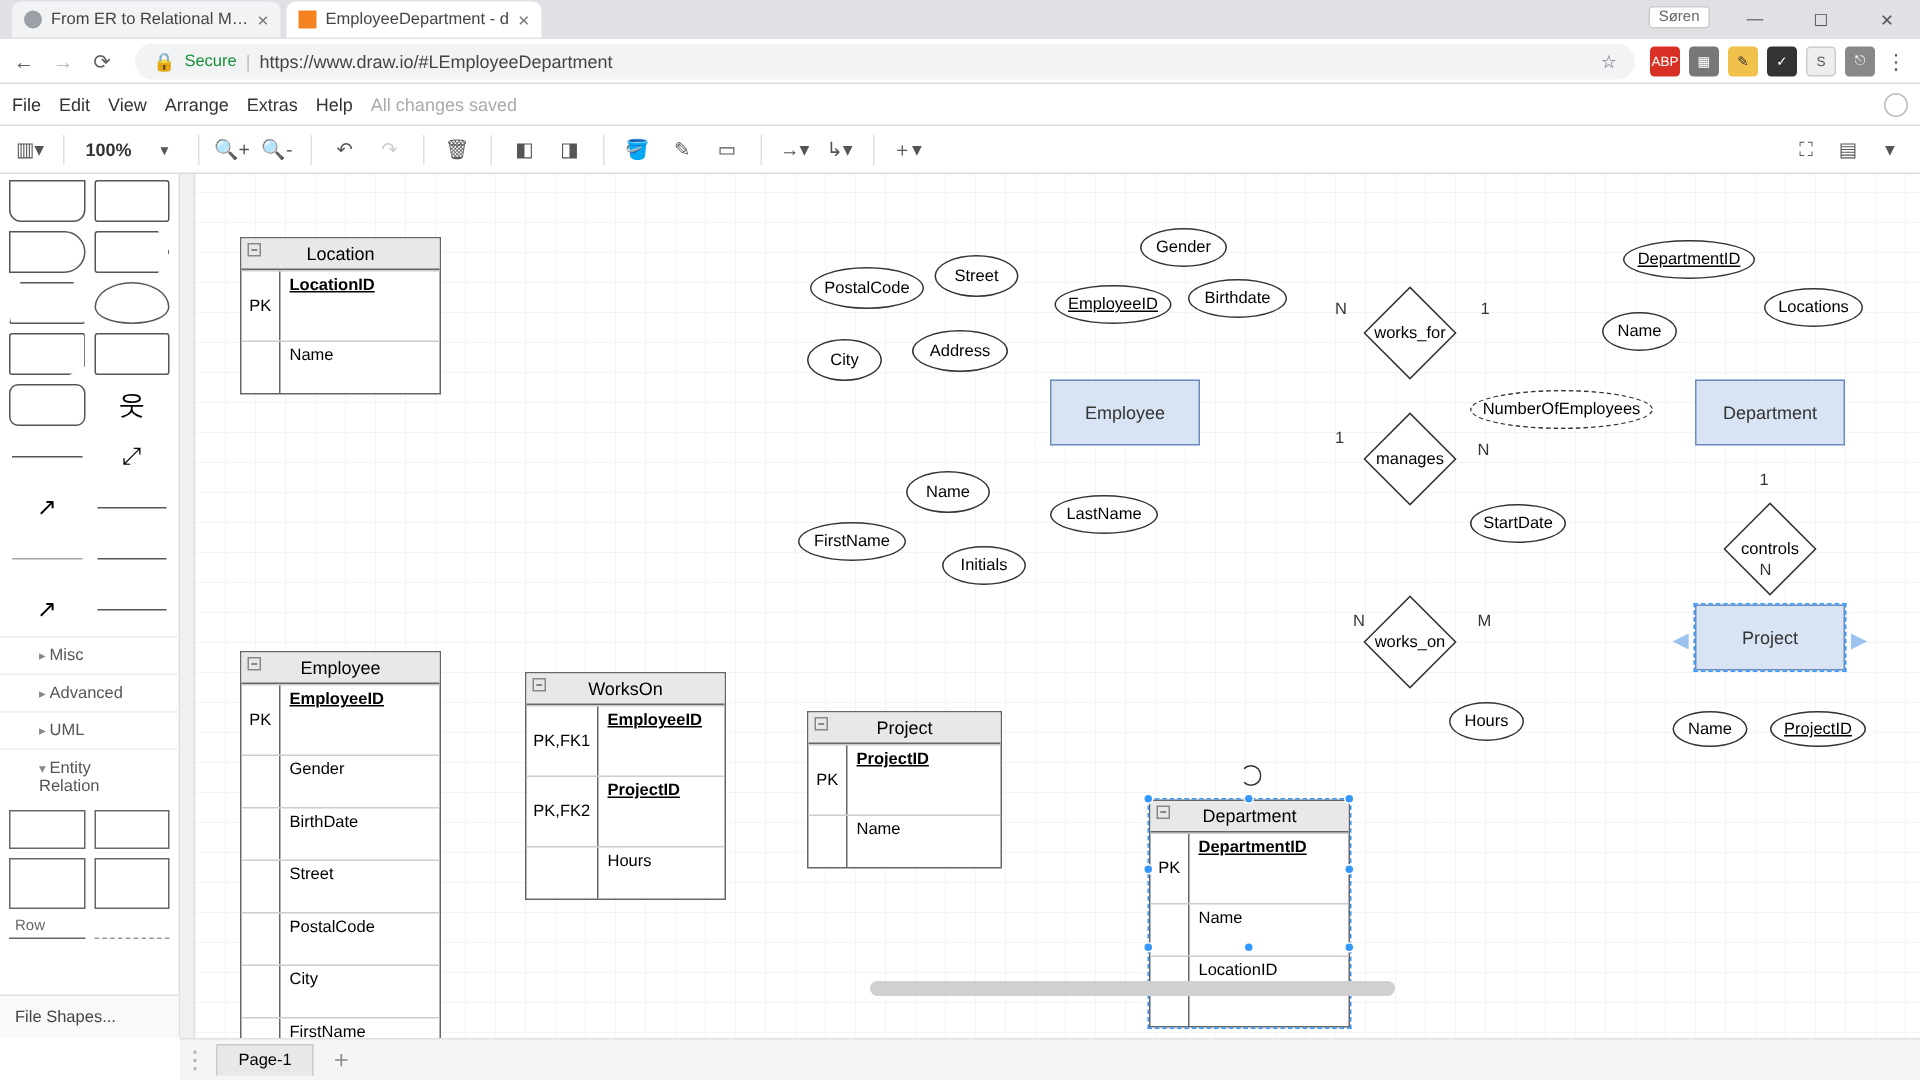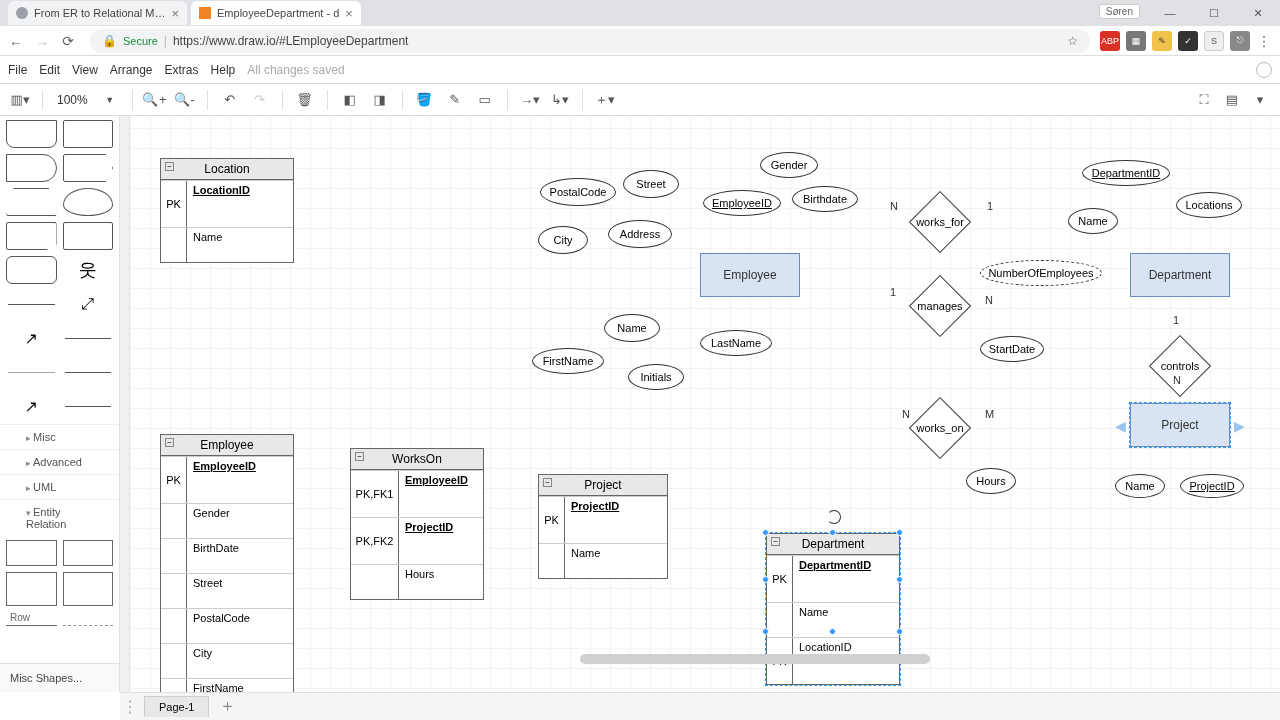--- a/index.html
+++ b/index.html
@@ -29,21 +29,21 @@
 
 
 .menubar { height: 28px; display: flex; align-items: center; padding: 0 8px; gap: 12px; font-size: 12px; color: #333; border-bottom: 1px solid #dadce0; }
 .menubar .saved { color: #aaa; }
 .menubar .globe { margin-left: auto; width: 16px; height: 16px; border: 1px solid #bbb; border-radius: 50%; }
 
 
 .toolbar { height: 32px; display: flex; align-items: center; padding: 0 8px; gap: 6px; border-bottom: 1px solid #dadce0; }
 .toolbar .sep { width: 1px; height: 20px; background: #e0e0e0; margin: 0 4px; }
 .toolbar .btn { min-width: 24px; height: 24px; display: flex; align-items: center; justify-content: center; color: #555; font-size: 13px; }
-.toolbar .zoom { font-size: 12px; color: #333; padding: 0 4px; }
+.toolbar .zoom { font-size: 12px; color: #333; padding: 0 4px; font-weight: bold; }
 .toolbar .right { margin-left: auto; display: flex; gap: 4px; }
 
 
 .sidebar { position: absolute; left: 0; top: 116px; width: 120px; bottom: 28px; background: #fff; border-right: 1px solid #e0e0e0; display: flex; flex-direction: column; }
 .shapes { flex: 0 0 auto; padding: 4px 6px; display: grid; grid-template-columns: 1fr 1fr; gap: 6px; }
 .shape { height: 28px; border: 1px solid #555; border-radius: 2px; background: #fff; }
 .shape.none { border: none; }
 .shape.line { border: none; position: relative; }
 .shape.line::after { content: ""; position: absolute; left: 2px; right: 2px; top: 50%; border-top: 1px solid #555; }
 .cat { font-size: 11px; color: #555; padding: 6px 26px; border-top: 1px solid #eee; }
@@ -221,21 +221,21 @@
     <div class="ershape"></div>
     <div class="ershape"></div>
     <div class="ershape" style="height:34px"></div>
     <div class="ershape" style="height:34px"></div>
   </div>
   <div class="rowlabel">Row</div>
   <div class="erpal" style="padding-top:0">
     <div class="ershape" style="height:6px;border:none;border-top:1px solid #666"></div>
     <div class="ershape" style="height:6px;border:none;border-top:1px dashed #999"></div>
   </div>
-  <div class="moreshapes">Misc Shapes...</div>
+  <div class="moreshapes">File Shapes...</div>
 </div>
 
 <div class="canvas-wrap">
   <div class="gutter-v"></div>
   <div class="canvas">
 
     <svg class="wires">
 
       <line x1="620" y1="165" x2="448" y2="80"></line>
       <line x1="620" y1="165" x2="515" y2="80"></line>

